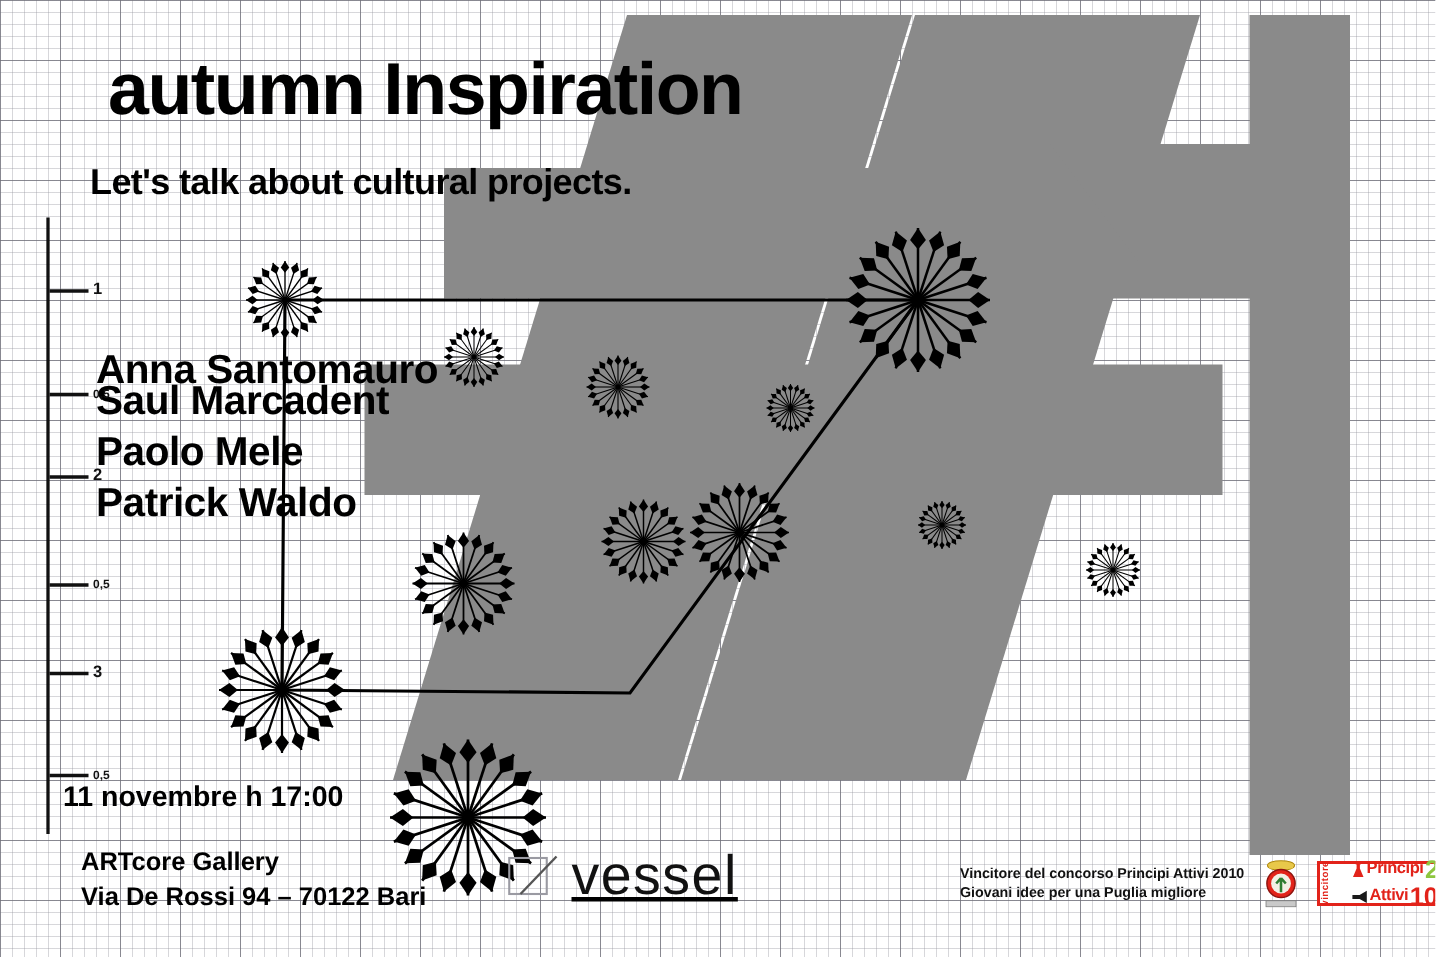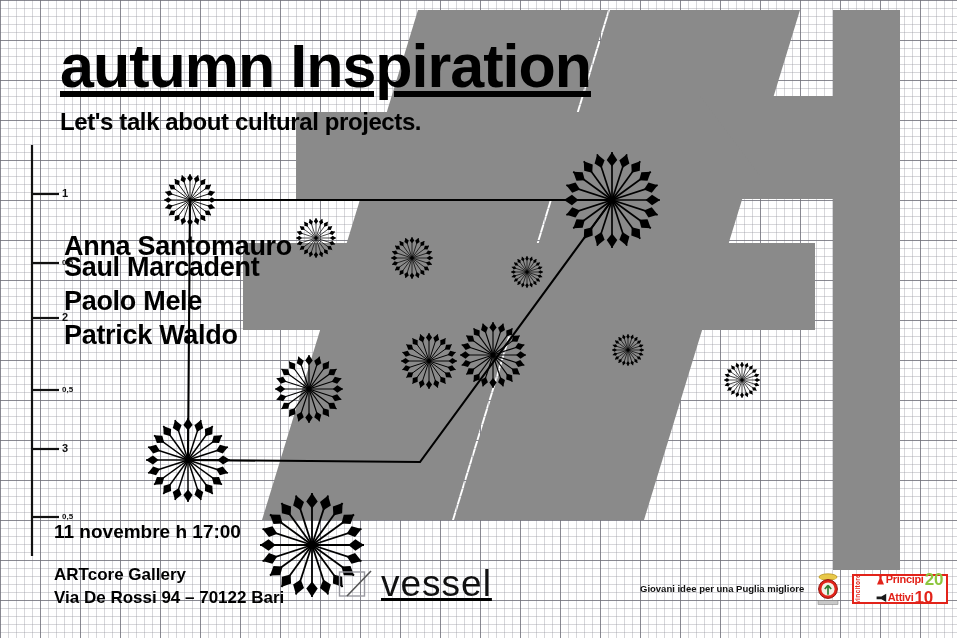--- a/index.html
+++ b/index.html
@@ -14,31 +14,31 @@
       linear-gradient(to bottom, rgba(150,150,160,0.38) 1px, transparent 1px);
     background-size:40px 40px,40px 40px,8px 8px,8px 8px;
     background-position:0 0,0 0,0 0,0 0;
   }
   .layer{position:absolute;left:0;top:0;width:957px;height:638px;}
   #wm{z-index:1;opacity:1;}
   #plot{z-index:3;}
   .txt{position:absolute;z-index:4;color:#000;}
 
   #title{
-    left:60px;top:36px;font-size:61px;font-weight:bold;letter-spacing:-1px;
-    line-height:1;white-space:nowrap;text-decoration:underline;
+    left:72px;top:36px;font-size:49px;font-weight:bold;letter-spacing:-1px;
+    line-height:1;white-space:nowrap;
   }
   #subtitle{
     left:60px;top:108px;font-size:24px;font-weight:bold;letter-spacing:-0.4px;
     white-space:nowrap;
   }
   .speaker{left:64px;font-size:27px;font-weight:bold;letter-spacing:-0.3px;white-space:nowrap;}
   #sp0{top:231px;} #sp1{top:252px;} #sp2{top:286px;} #sp3{top:320px;}
 
-  #datetime{left:54px;top:521px;font-size:19px;font-weight:bold;white-space:nowrap;}
+  #datetime{left:42px;top:521px;font-size:19px;font-weight:bold;white-space:nowrap;}
   .venue{left:54px;font-size:17px;font-weight:bold;white-space:nowrap;}
   #venue0{top:565px;} #venue1{top:588px;}
 
   .tick-label{position:absolute;z-index:4;font-size:11px;font-weight:bold;color:#111;}
   .tick-label.small{font-size:8px;}
 
   #vessel{position:absolute;z-index:4;left:338px;top:565px;display:flex;align-items:center;gap:9px;text-decoration:underline;}
   #vessel-word{font-size:37px;letter-spacing:1px;color:#111;line-height:1;}
 
   #sponsor{position:absolute;z-index:4;left:640px;top:572px;display:flex;align-items:center;gap:9px;}
@@ -635,20 +635,21 @@
   <div id="vessel">
     <svg width="34" height="30" viewBox="0 0 34 30">
       <rect x="1.5" y="3" width="25" height="24" fill="none" stroke="#9a9aa2" stroke-width="1.4"></rect>
       <line x1="9" y1="27" x2="33" y2="2" stroke="#555" stroke-width="1.6"></line>
     </svg>
     <span id="vessel-word">vessel</span>
   </div>
 
   <div id="sponsor">
     <div id="sponsor-text">
+      <div>Vincitore del concorso Principi Attivi 2010</div>
       <div>Giovani idee per una Puglia migliore</div>
     </div>
     <svg width="30" height="34" viewBox="0 0 30 34">
       <ellipse cx="15" cy="5" rx="9" ry="3.2" fill="#e8c84a" stroke="#b08a10" stroke-width="0.7"></ellipse>
       <rect x="7" y="4.6" width="16" height="2.4" fill="#e8c84a"></rect>
       <circle cx="15" cy="17" r="9.4" fill="#e2231a" stroke="#8e1510" stroke-width="1"></circle>
       <circle cx="15" cy="17" r="6.6" fill="#f2f0e6"></circle>
       <path d="M15 22.8 L15 13.4 M15 13.4 L11.8 17 M15 13.4 L18.2 17" stroke="#2e7d32" stroke-width="1.7" fill="none"></path>
       <rect x="5" y="28.5" width="20" height="4" fill="#c9c9c9" stroke="#777" stroke-width="0.5"></rect>
     </svg>

